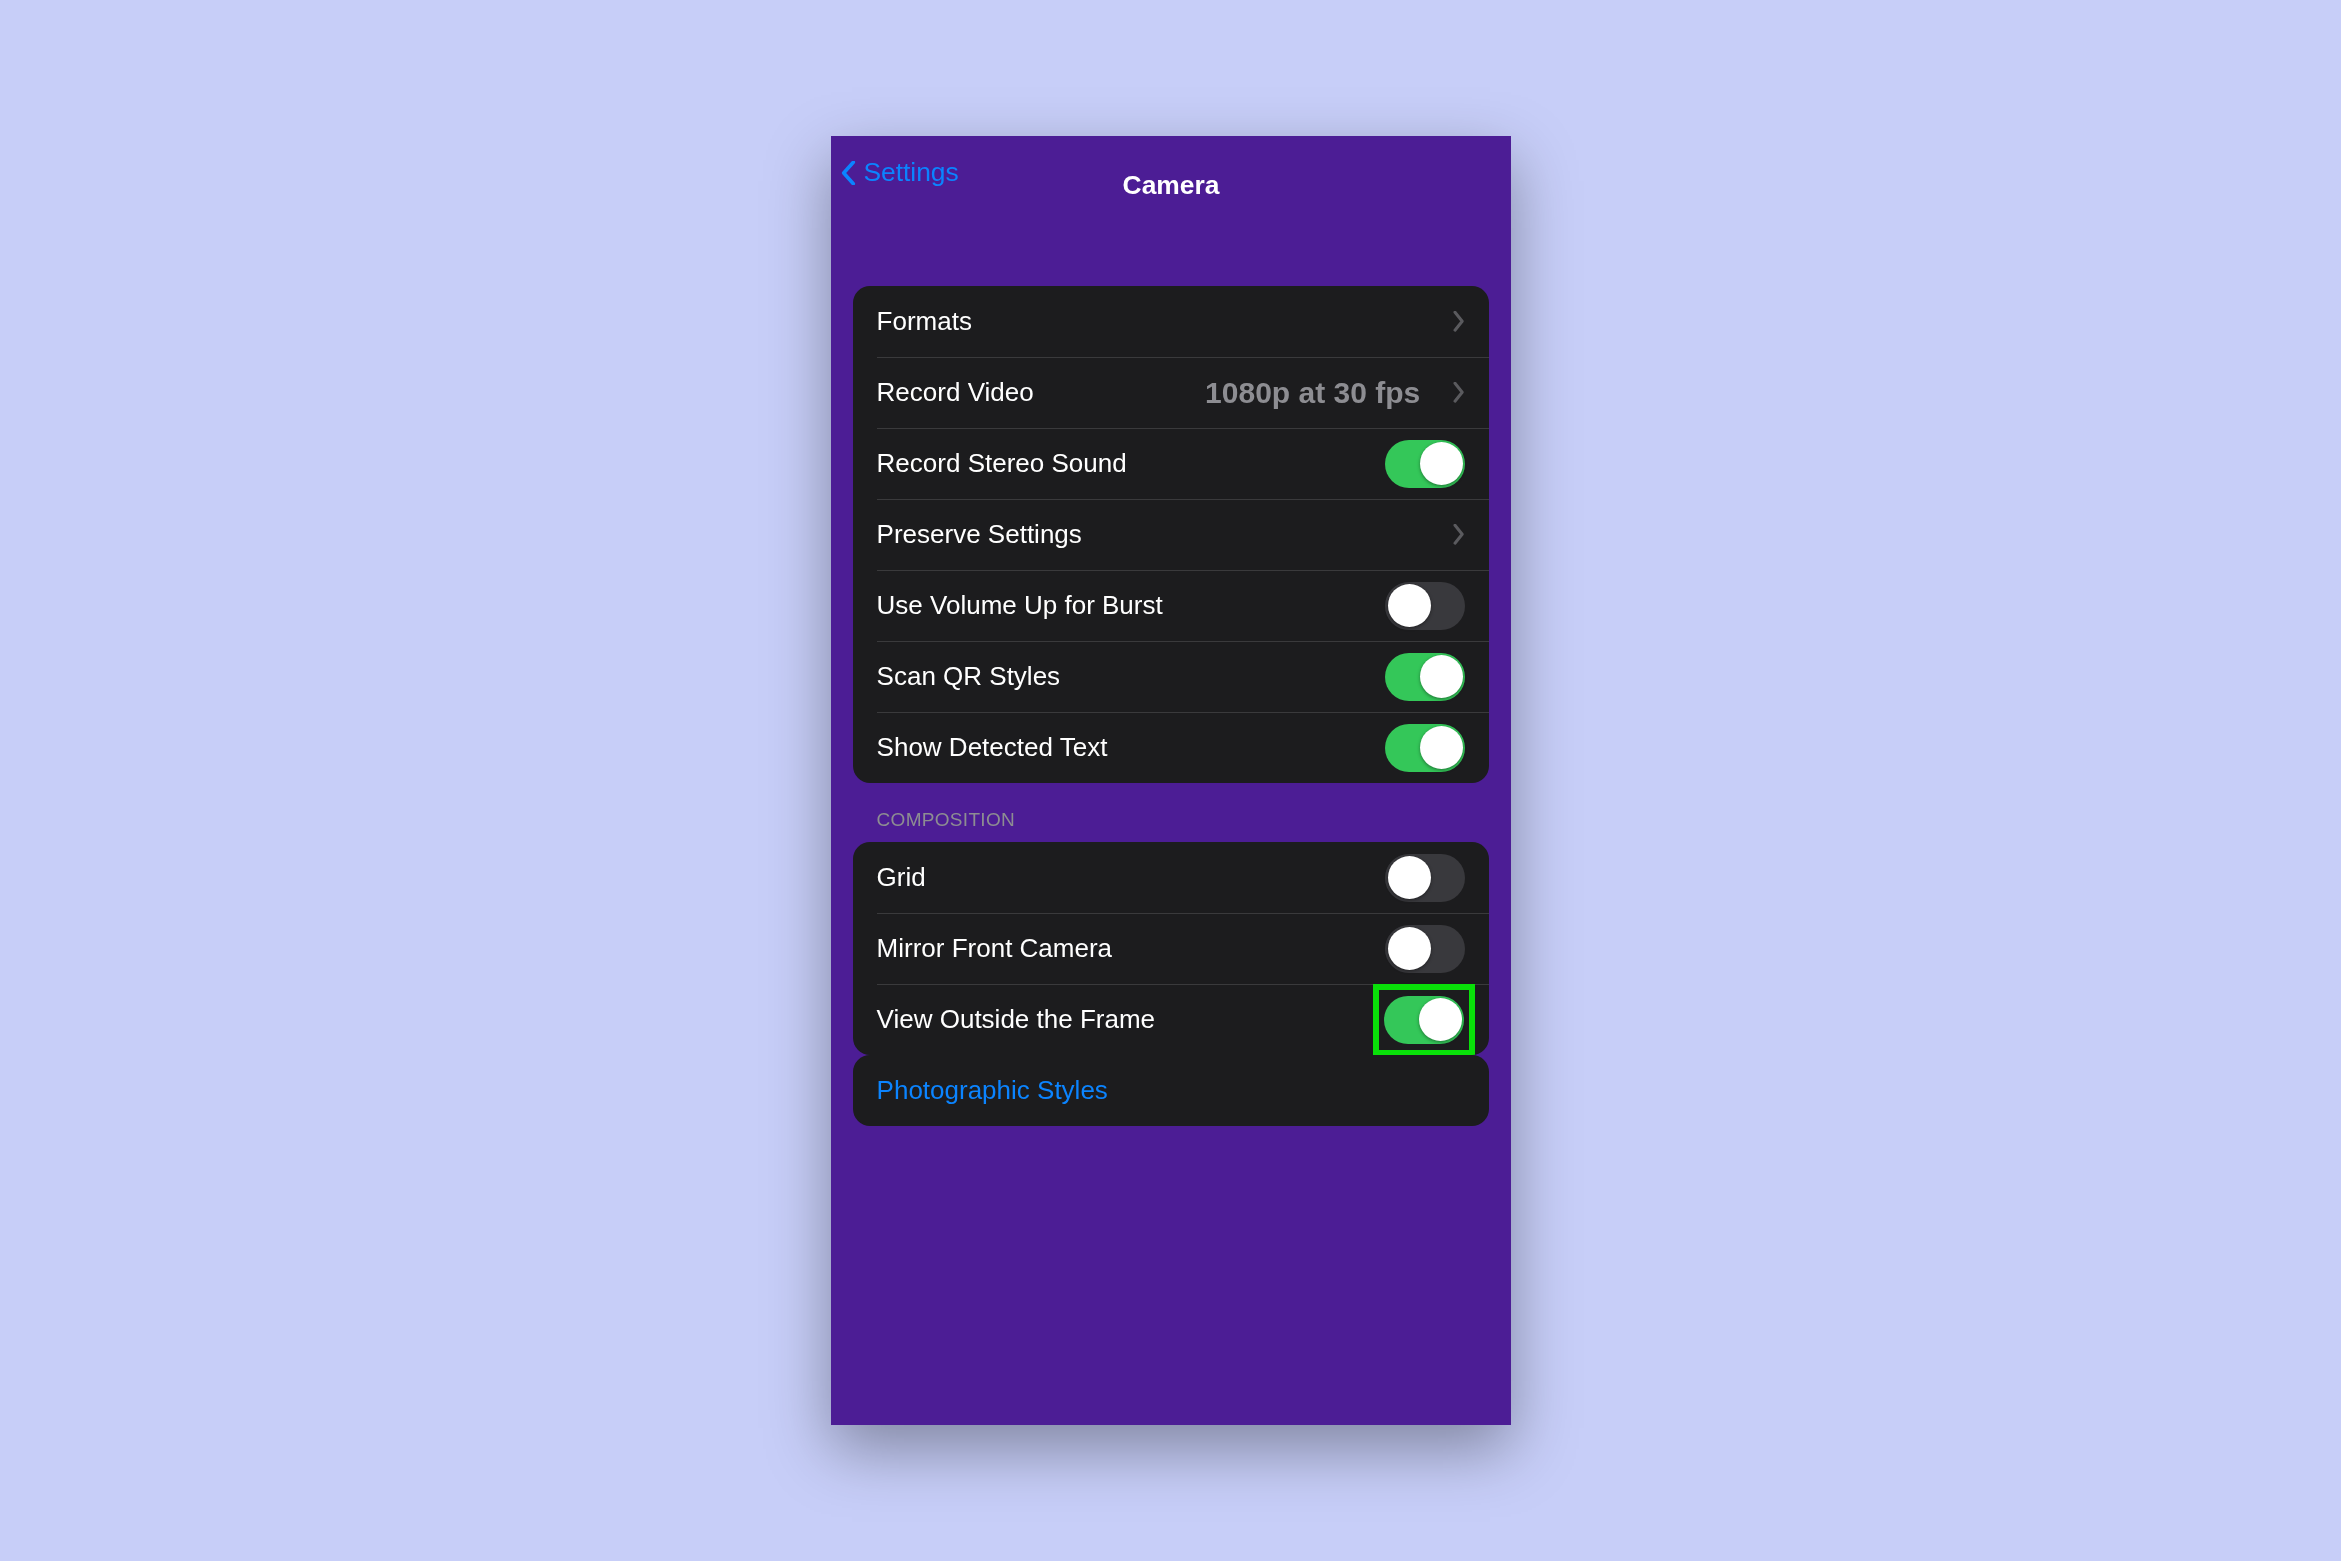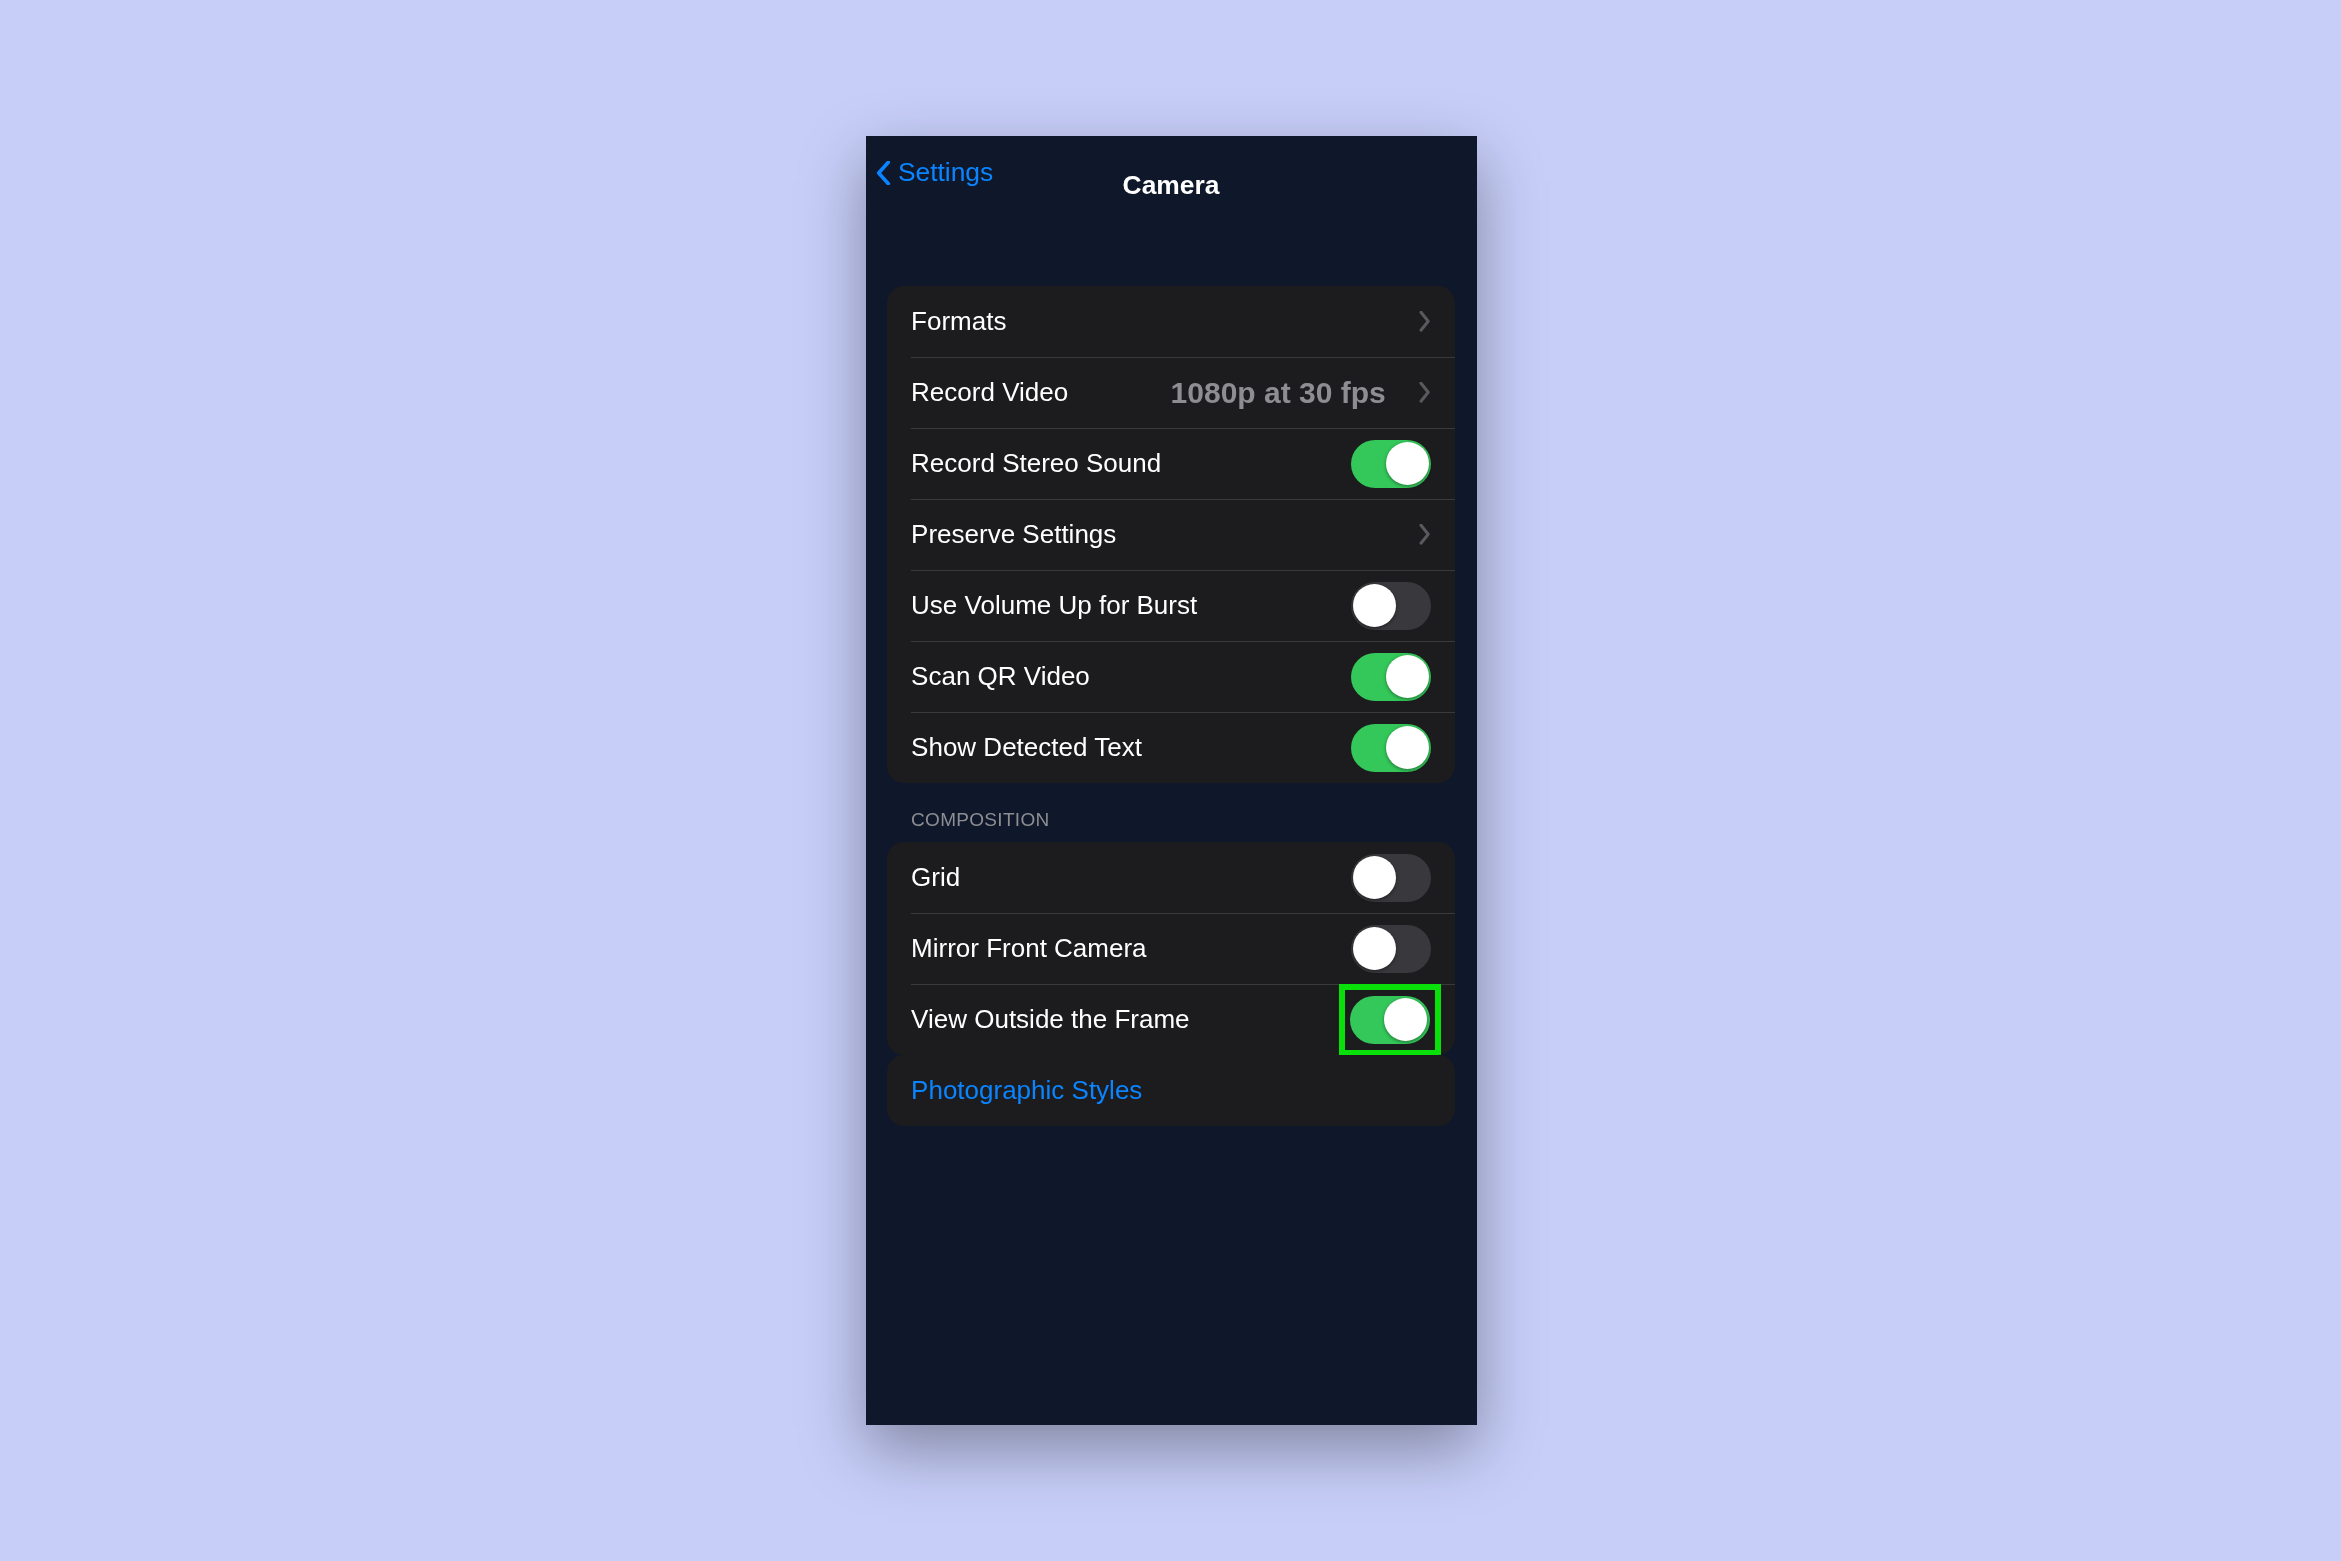--- a/index.html
+++ b/index.html
@@ -10,23 +10,23 @@
   body {
     width: 2342px;
     height: 1561px;
     background: #c7cef8;
     display: flex;
     align-items: center;
     justify-content: center;
     font-family: -apple-system, "SF Pro Text", "Helvetica Neue", Arial, sans-serif;
   }
   .phone {
-    width: 611px;
+    width: 680px;
     height: 1289px;
-    background: #0f172a;
+    background: #4c1d95;
     position: relative;
     box-shadow: 0 24px 60px rgba(0,0,0,0.35);
   }
   .navbar {
     height: 72px;
     display: flex;
     align-items: center;
     position: relative;
     padding: 0 12px;
   }
@@ -199,21 +199,21 @@
       </div>
 
       <div class="row">
         <span class="row-label">Use Volume Up for Burst</span>
         <div class="toggle off">
             <div class="knob"></div>
           </div>
       </div>
 
       <div class="row">
-        <span class="row-label">Scan QR Video</span>
+        <span class="row-label">Scan QR Styles</span>
         <div class="toggle on">
             <div class="knob"></div>
           </div>
       </div>
 
       <div class="row">
         <span class="row-label">Show Detected Text</span>
         <div class="toggle on">
             <div class="knob"></div>
           </div>

